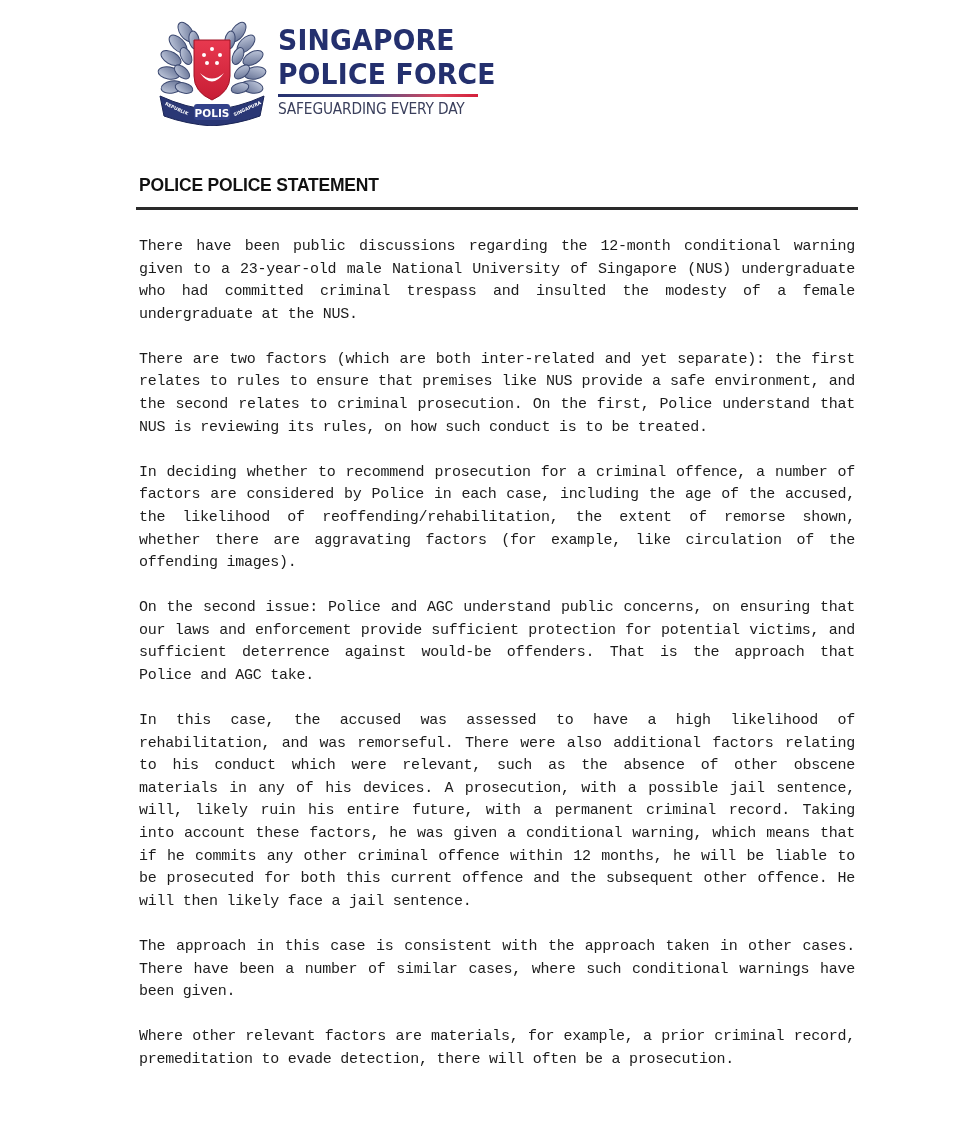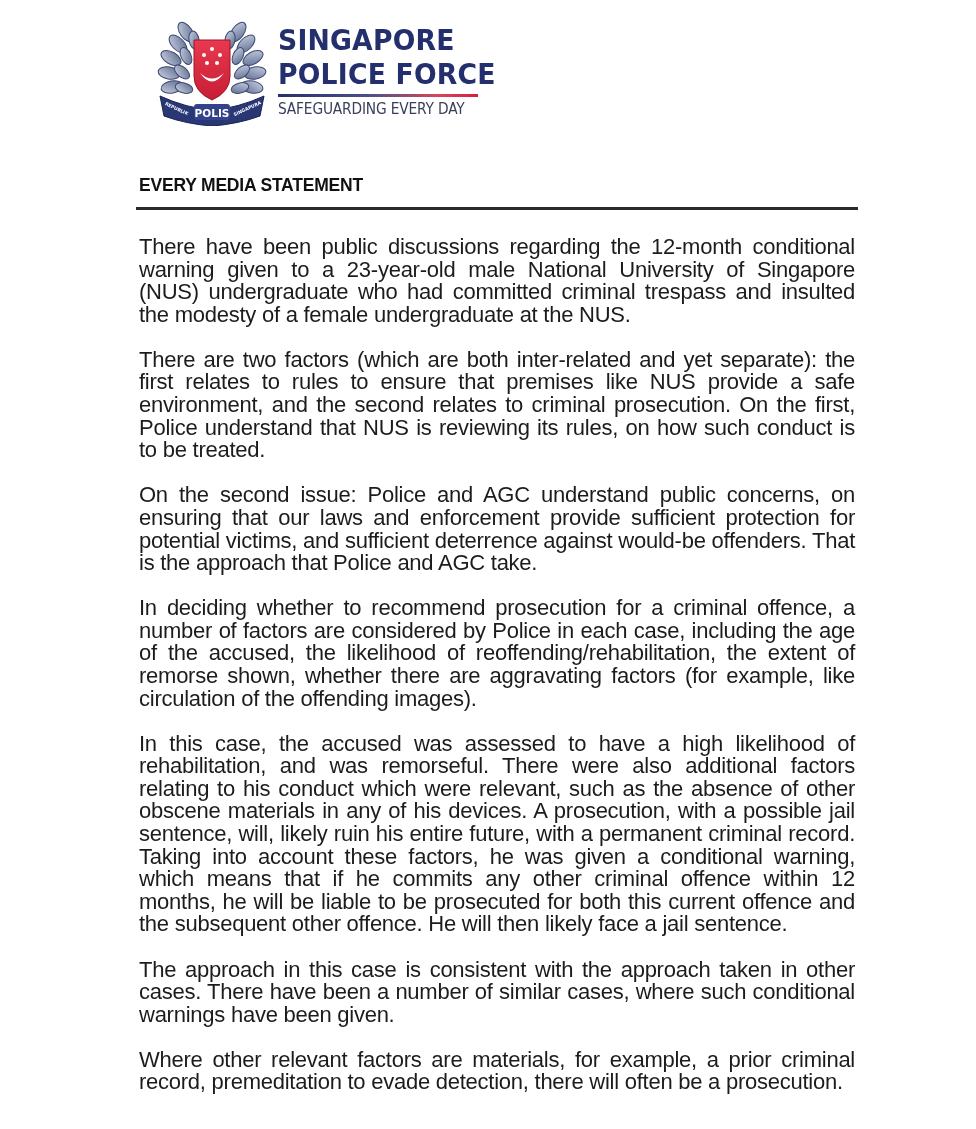--- a/index.html
+++ b/index.html
@@ -79,26 +79,27 @@
       height: 3px;
       background: #2a2a2a;
     }
     .body-text {
       position: absolute;
       left: 139px;
       top: 236px;
       width: 716px;
     }
     .para {
-      font-size: 22px;
+      font-size: 15px;
       line-height: 22.6px;
       text-align: justify;
       margin: 0 0 22.5px 0;
       letter-spacing: -0.25px;
       color: #1c1c1c;
+      font-family: Liberation Mono, monospace;
     }
   </style>
 </head>
 <body>
 
 <div class="logo">
   <div class="crest">
     <svg viewBox="0 0 112 108" xmlns="http://www.w3.org/2000/svg">
       <defs>
         <linearGradient id="leafg" x1="0" y1="0" x2="1" y2="1">
@@ -155,24 +156,24 @@
     </svg>
   </div>
   <div class="wordmark">
     <div class="wm-line">SINGAPORE</div>
     <div class="wm-line">POLICE FORCE</div>
     <div class="wm-rule"></div>
     <div class="wm-tag">SAFEGUARDING EVERY DAY</div>
   </div>
 </div>
 
-<div class="heading">EVERY MEDIA STATEMENT</div>
+<div class="heading">POLICE POLICE STATEMENT</div>
 <div class="rule"></div>
 
 <div class="body-text">
   <p class="para">There have been public discussions regarding the 12-month conditional warning given to a 23-year-old male National University of Singapore (NUS) undergraduate who had committed criminal trespass and insulted the modesty of a female undergraduate at the NUS.</p>
   <p class="para">There are two factors (which are both inter-related and yet separate): the first relates to rules to ensure that premises like NUS provide a safe environment, and the second relates to criminal prosecution. On the first, Police understand that NUS is reviewing its rules, on how such conduct is to be treated.</p>
+  <p class="para">In deciding whether to recommend prosecution for a criminal offence, a number of factors are considered by Police in each case, including the age of the accused, the likelihood of reoffending/rehabilitation, the extent of remorse shown, whether there are aggravating factors (for example, like circulation of the offending images).</p>
   <p class="para">On the second issue: Police and AGC understand public concerns, on ensuring that our laws and enforcement provide sufficient protection for potential victims, and sufficient deterrence against would-be offenders. That is the approach that Police and AGC take.</p>
-  <p class="para">In deciding whether to recommend prosecution for a criminal offence, a number of factors are considered by Police in each case, including the age of the accused, the likelihood of reoffending/rehabilitation, the extent of remorse shown, whether there are aggravating factors (for example, like circulation of the offending images).</p>
   <p class="para">In this case, the accused was assessed to have a high likelihood of rehabilitation, and was remorseful. There were also additional factors relating to his conduct which were relevant, such as the absence of other obscene materials in any of his devices. A prosecution, with a possible jail sentence, will, likely ruin his entire future, with a permanent criminal record. Taking into account these factors, he was given a conditional warning, which means that if he commits any other criminal offence within 12 months, he will be liable to be prosecuted for both this current offence and the subsequent other offence. He will then likely face a jail sentence.</p>
   <p class="para">The approach in this case is consistent with the approach taken in other cases. There have been a number of similar cases, where such conditional warnings have been given.</p>
   <p class="para">Where other relevant factors are materials, for example, a prior criminal record, premeditation to evade detection, there will often be a prosecution.</p>
 </div>
 
 </body></html>

